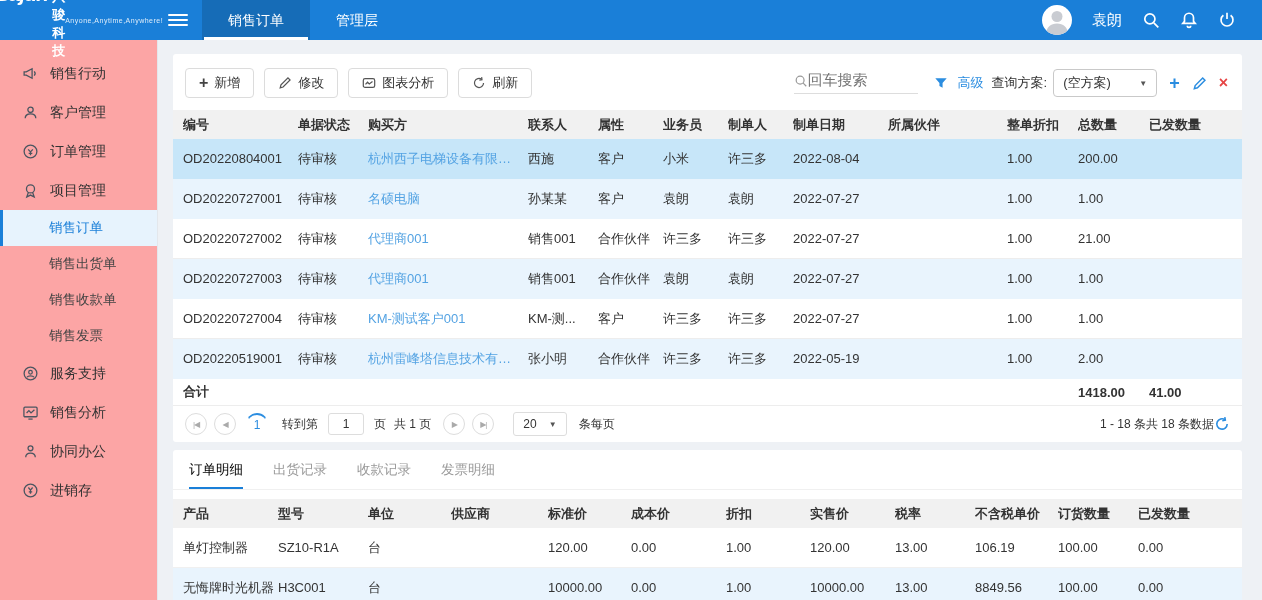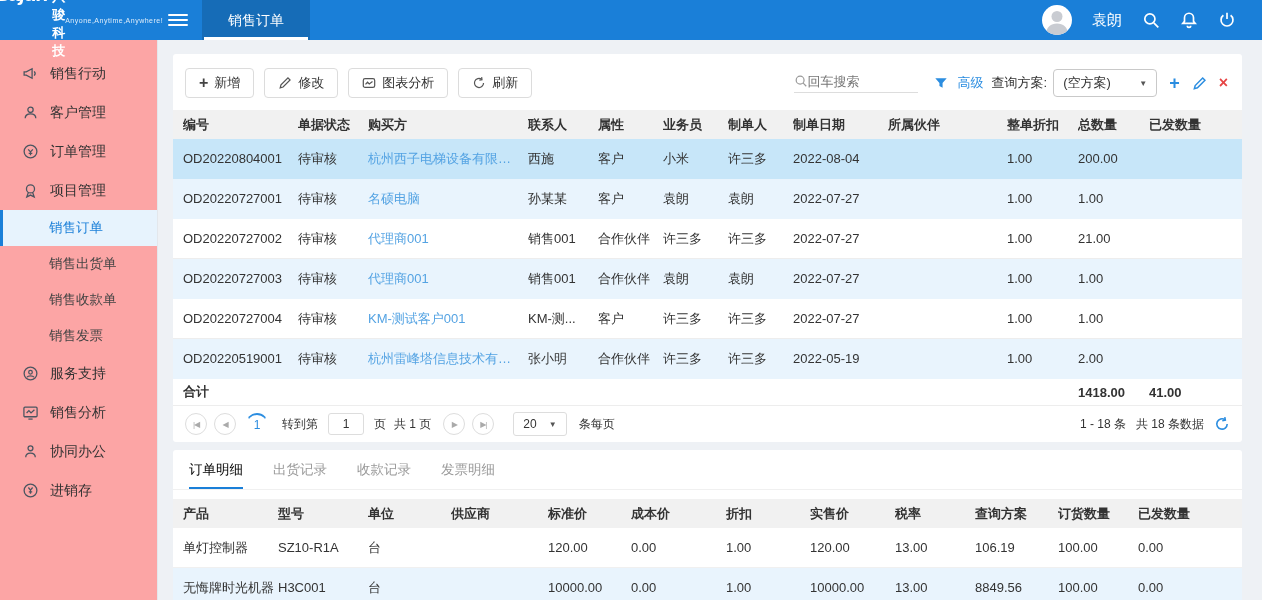--- a/index.html
+++ b/index.html
@@ -36,21 +36,21 @@
   .main { flex:1; padding:14px 20px 0 15px; overflow:hidden; }
   .card { background:#fff; border-radius:3px; }
 
   
   .toolbar { display:flex; align-items:center; padding:14px 14px 12px 12px; }
   .tbtn { display:inline-flex; align-items:center; gap:6px; border:1px solid #dcdcdc; border-radius:4px; background:#fff; height:30px; padding:0 13px; font-size:13px; color:#333; margin-right:10px; cursor:pointer; }
   .tico { width:14px; height:14px; stroke:#555; fill:none; stroke-width:1.4; }
   .plusglyph { font-size:16px; font-weight:bold; color:#444; line-height:1; }
   .search { margin-left:auto; display:flex; align-items:center; }
   .search-wrap { display:flex; align-items:center; border-bottom:1px solid #ddd; padding-bottom:3px; }
-  .search-input { border:none; outline:none; width:110px; font-size:13px; color:#333; font-family:Liberation Sans, sans-serif; }
+  .search-input { border:none; outline:none; width:110px; font-size:15px; color:#333; font-family:Liberation Mono, monospace; }
   .funnel { width:14px; height:14px; margin-left:16px; cursor:pointer; }
   .adv { color:#2b8de0; margin:0 8px 0 10px; font-size:13px; cursor:pointer; }
   .qlabel { font-size:13px; }
   .qselect { border:1px solid #c9c9c9; border-radius:4px; height:28px; padding:0 9px; width:104px; display:flex; align-items:center; justify-content:space-between; margin-left:6px; cursor:pointer; font-size:13px; }
   .caret { font-size:8px; color:#555; }
   .qplus { color:#2b8de0; font-size:18px; font-weight:bold; margin-left:12px; cursor:pointer; line-height:1; }
   .qedit { width:15px; height:15px; margin-left:12px; cursor:pointer; }
   .qdel { color:#e64545; font-size:16px; font-weight:bold; margin-left:12px; cursor:pointer; line-height:1; }
 
   
@@ -64,21 +64,21 @@
   .link { color:#54a3e3; text-decoration:none; }
   .total-row { display:flex; height:27px; align-items:center; padding-left:10px; font-weight:bold; font-size:13px; border-bottom:1px solid #ededed; }
 
   
   .pager { display:flex; align-items:center; height:36px; padding:0 12px; font-size:12px; color:#333; }
   .pbtn { width:22px; height:22px; border:1px solid #ddd; border-radius:50%; display:flex; align-items:center; justify-content:center; color:#aaa; font-size:8px; margin-right:7px; background:#fff; cursor:pointer; letter-spacing:-1px; flex:none; }
   .pcur { width:22px; height:22px; border-radius:50%; border:1px solid transparent; border-top:2px solid #2b8de0; display:flex; align-items:center; justify-content:center; color:#2b8de0; margin:0 10px 0 3px; font-size:12px; flex:none; }
   .ptext { margin:0 4px; white-space:nowrap; }
   .pinput { width:36px; height:22px; border:1px solid #ddd; border-radius:3px; text-align:center; margin:0 6px; font-size:12px; font-family:inherit; color:#333; }
   .psel { border:1px solid #ddd; border-radius:3px; height:24px; display:flex; align-items:center; gap:12px; padding:0 9px; margin:0 8px 0 12px; cursor:pointer; }
-  .pright { margin-left:auto; display:flex; align-items:center; gap:10px; }
+  .pright { margin-left:auto; display:flex; align-items:center; }
   .refresh-ico { width:16px; height:16px; stroke:#2b8de0; fill:none; stroke-width:1.6; cursor:pointer; }
 
   
   .card.bottom { margin-top:8px; height:170px; overflow:hidden; }
   .dtabs { display:flex; gap:30px; padding:11px 16px 0 16px; border-bottom:1px solid #f0f0f0; }
   .dtab { font-size:13.5px; color:#999; padding-bottom:8px; cursor:pointer; }
   .dtab.active { color:#000000; border-bottom:2px solid #1a7fd8; }
   .dhead { display:flex; background:#f1f1f1; height:29px; align-items:center; padding-left:10px; font-weight:bold; font-size:13px; margin-top:9px; }
   .drow { display:flex; height:40px; align-items:center; padding-left:10px; border-bottom:1px solid #f0f0f0; font-size:13px; }
   .drow.alt { background:#e9f4fd; border-bottom-color:#e9f4fd; }
@@ -98,20 +98,21 @@
     </div>
     <div class="tagline">Anyone,Anytime,Anywhere!</div>
   </div>
   <div class="hamburger">
       <i></i>
       <i></i>
       <i></i>
     </div>
   <div class="top-tabs">
     <div class="top-tab active">销售订单</div>
+    <div class="top-tab">管理层</div>
   </div>
   <div class="top-right">
     <span class="avatar">
       <svg viewBox="0 0 30 30" width="30" height="30">
           <circle cx="15" cy="11.5" r="5.5" fill="#c9ccd2"></circle>
           <path d="M4 30c0-8 5-11.5 11-11.5S26 22 26 30z" fill="#c9ccd2"></path>
         </svg>
     </span>
     <span class="username">袁朗</span>
     <svg class="hicon" viewBox="0 0 16 16">
@@ -400,21 +401,21 @@
       <div class="dhead">
         <span class="d d0">产品</span>
         <span class="d d1">型号</span>
         <span class="d d2">单位</span>
         <span class="d d3">供应商</span>
         <span class="d d4">标准价</span>
         <span class="d d5">成本价</span>
         <span class="d d6">折扣</span>
         <span class="d d7">实售价</span>
         <span class="d d8">税率</span>
-        <span class="d d9">查询方案</span>
+        <span class="d d9">不含税单价</span>
         <span class="d d10">订货数量</span>
         <span class="d d11">已发数量</span>
       </div>
       <div class="drow">
         <span class="d d0">单灯控制器</span>
         <span class="d d1">SZ10-R1A</span>
         <span class="d d2">台</span>
         <span class="d d3"></span>
         <span class="d d4">120.00</span>
         <span class="d d5">0.00</span>

